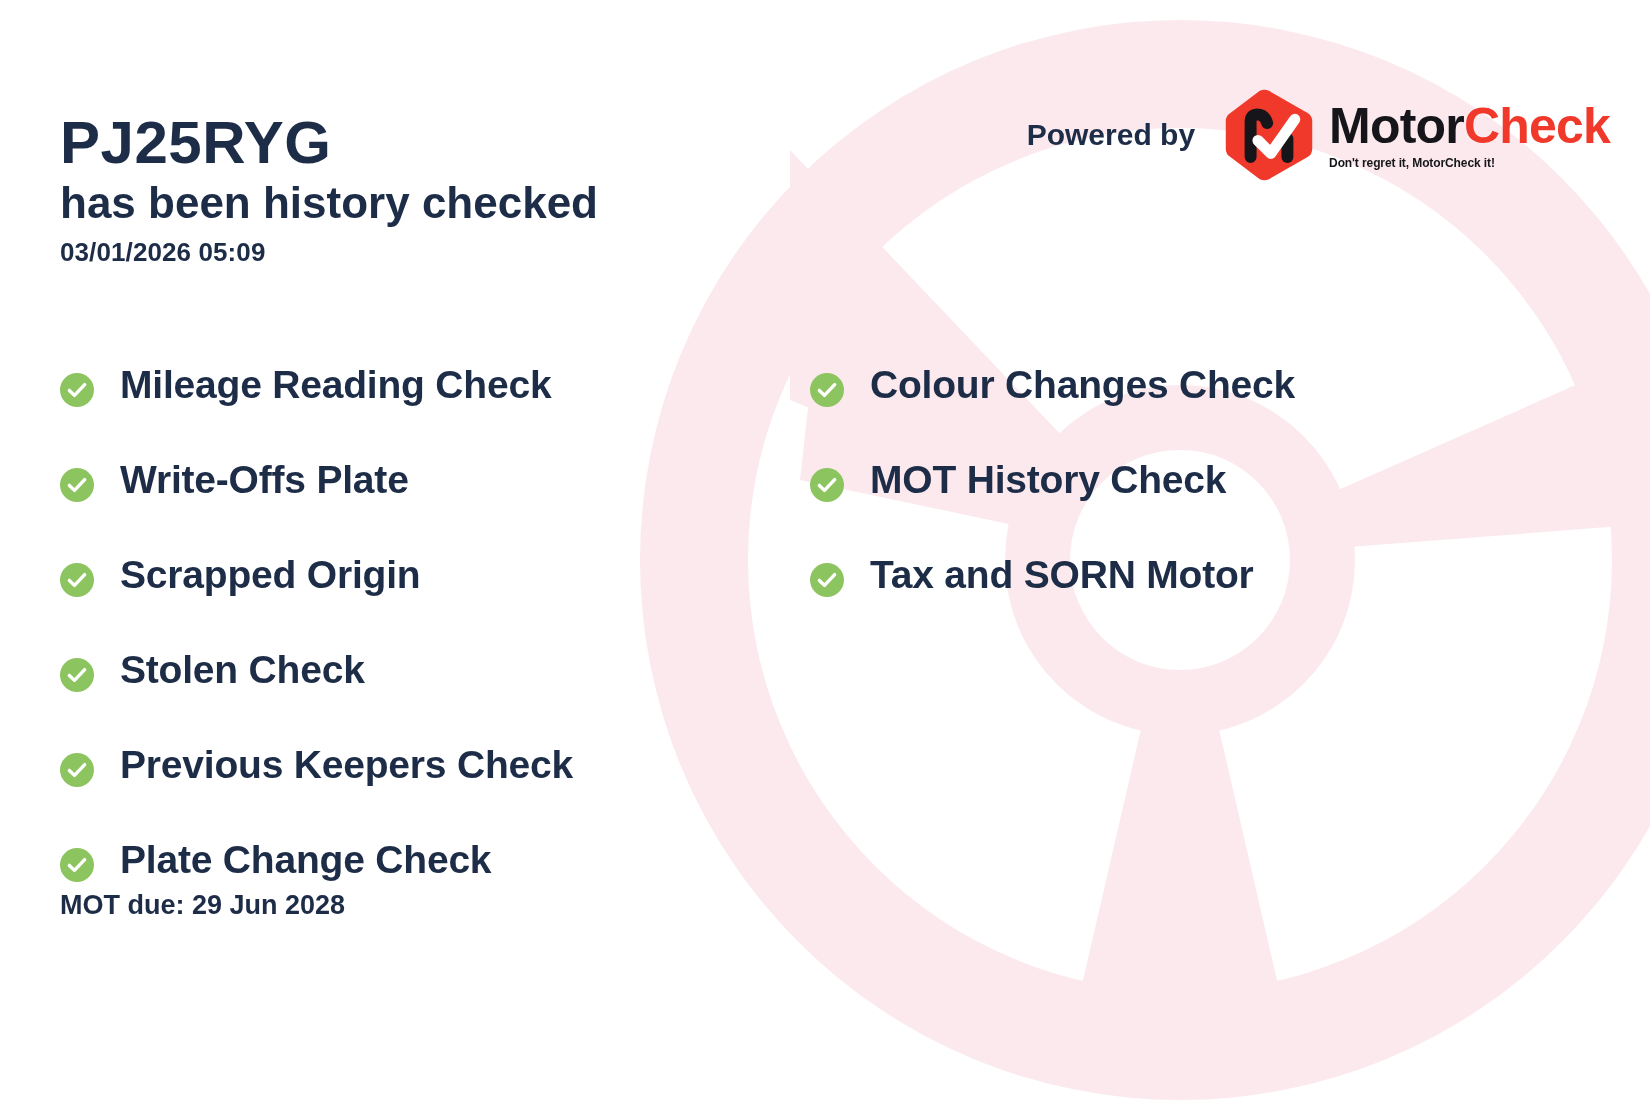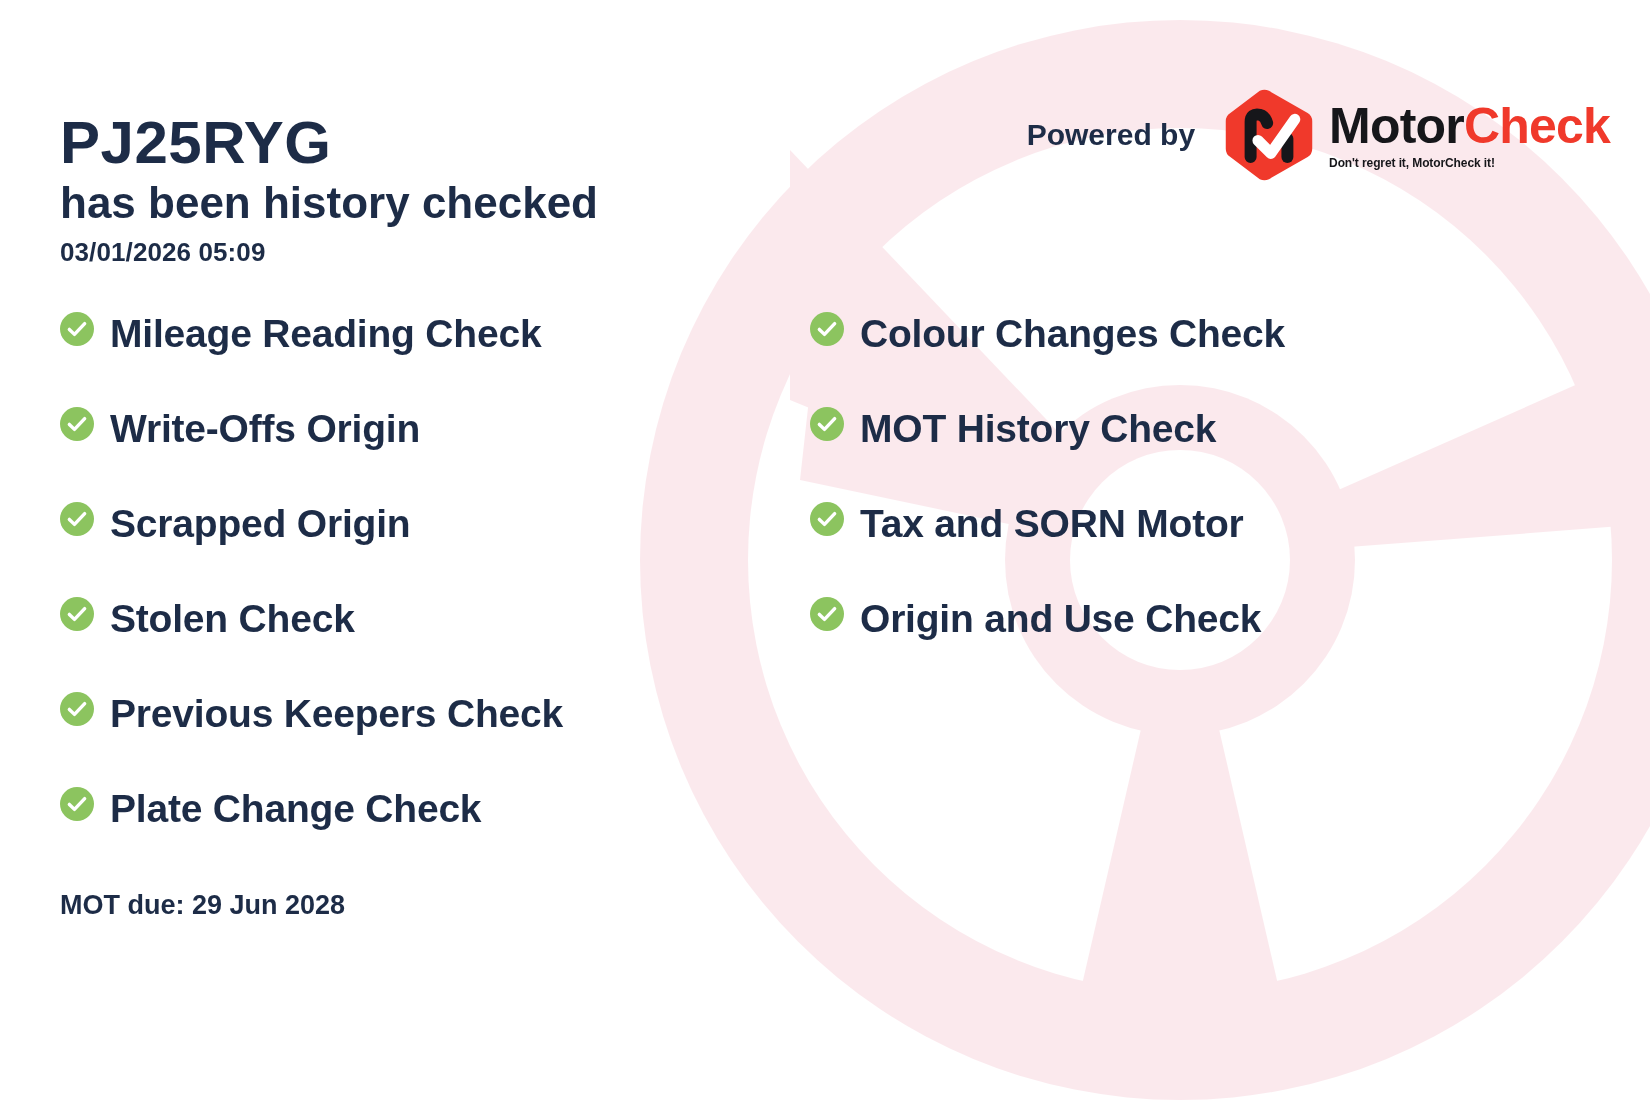--- a/index.html
+++ b/index.html
@@ -125,22 +125,22 @@
   }
   .col {
     display: flex;
     flex-direction: column;
   }
   .col-left  { width: 750px; }
   .col-right { width: 760px; }
 
   .check-item {
     display: flex;
-    align-items: flex-start;
-    gap: 16px;
+    align-items: flex-end;
+    gap: 26px;
     height: 95px;
   }
   .badge {
     width: 34px;
     height: 34px;
     flex: 0 0 auto;
     display: block;
   }
   .check-label {
     font-size: 39px;
@@ -226,21 +226,21 @@
           <path d="M6.6 12.3 L 10.2 15.8 L 17.4 8.2" stroke="#ffffff" stroke-width="2.4" stroke-linecap="round" stroke-linejoin="round" fill="none"></path>
         </svg>
         <span class="check-label">Mileage Reading Check</span>
       </div>
 
       <div class="check-item">
         <svg class="badge" viewBox="0 0 24 24" xmlns="http://www.w3.org/2000/svg" aria-hidden="true">
           <circle cx="12" cy="12" r="12" fill="#8cc45f"></circle>
           <path d="M6.6 12.3 L 10.2 15.8 L 17.4 8.2" stroke="#ffffff" stroke-width="2.4" stroke-linecap="round" stroke-linejoin="round" fill="none"></path>
         </svg>
-        <span class="check-label">Write-Offs Origin</span>
+        <span class="check-label">Write-Offs Plate</span>
       </div>
 
       <div class="check-item">
         <svg class="badge" viewBox="0 0 24 24" xmlns="http://www.w3.org/2000/svg" aria-hidden="true">
           <circle cx="12" cy="12" r="12" fill="#8cc45f"></circle>
           <path d="M6.6 12.3 L 10.2 15.8 L 17.4 8.2" stroke="#ffffff" stroke-width="2.4" stroke-linecap="round" stroke-linejoin="round" fill="none"></path>
         </svg>
         <span class="check-label">Scrapped Origin</span>
       </div>
 
@@ -289,26 +289,19 @@
       </div>
 
       <div class="check-item">
         <svg class="badge" viewBox="0 0 24 24" xmlns="http://www.w3.org/2000/svg" aria-hidden="true">
           <circle cx="12" cy="12" r="12" fill="#8cc45f"></circle>
           <path d="M6.6 12.3 L 10.2 15.8 L 17.4 8.2" stroke="#ffffff" stroke-width="2.4" stroke-linecap="round" stroke-linejoin="round" fill="none"></path>
         </svg>
         <span class="check-label">Tax and SORN Motor</span>
       </div>
 
-      <div class="check-item">
-        <svg class="badge" viewBox="0 0 24 24" xmlns="http://www.w3.org/2000/svg" aria-hidden="true">
-          <circle cx="12" cy="12" r="12" fill="#8cc45f"></circle>
-          <path d="M6.6 12.3 L 10.2 15.8 L 17.4 8.2" stroke="#ffffff" stroke-width="2.4" stroke-linecap="round" stroke-linejoin="round" fill="none"></path>
-        </svg>
-        <span class="check-label">Origin and Use Check</span>
-      </div>
 
     </div>
   </div>
 
   <div class="mot-due">MOT due: 29 Jun 2028</div>
 
 </div>
 
 </body></html>

